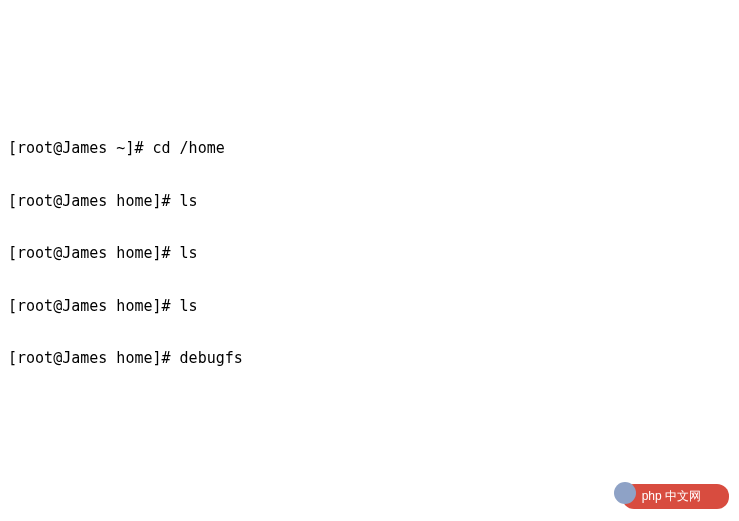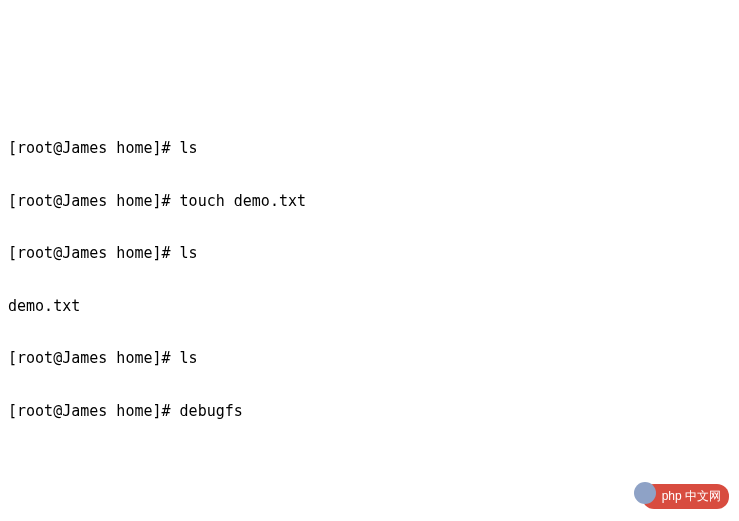--- a/index.html
+++ b/index.html
@@ -24,21 +24,21 @@
       white-space: pre;
     }
     .watermark {
       position: absolute;
       bottom: 12px;
       right: 10px;
       background: #d84c3f;
       color: #fff;
       font-family: Arial, sans-serif;
       font-size: 12px;
-      padding: 2px 8px 2px 20px;
+      padding: 2px 28px 2px 20px;
       border-radius: 12px;
       display: flex;
       align-items: center;
       gap: 4px;
     }
     .watermark .elephant {
       position: absolute;
       left: -8px;
       top: -2px;
       width: 22px;
@@ -46,24 +46,23 @@
       background: #8ea2c6;
       border-radius: 50%;
     }
   </style>
 </head>
 <body>
 
 
 
 <div class="terminal">
+<span class="line"><span>[root@James ~]#</span><span> cd /home</span></span>
 <span class="line"><span>[root@James home]#</span><span> ls</span></span>
-<span class="line"><span>[root@James home]#</span><span> touch demo.txt</span></span>
 <span class="line"><span>[root@James home]#</span><span> ls</span></span>
-<span class="line"><span>demo.txt</span></span>
 <span class="line"><span>[root@James home]#</span><span> ls</span></span>
 <span class="line"><span>[root@James home]#</span><span> debugfs</span></span>
 
 
 
 
 
 
 
 

